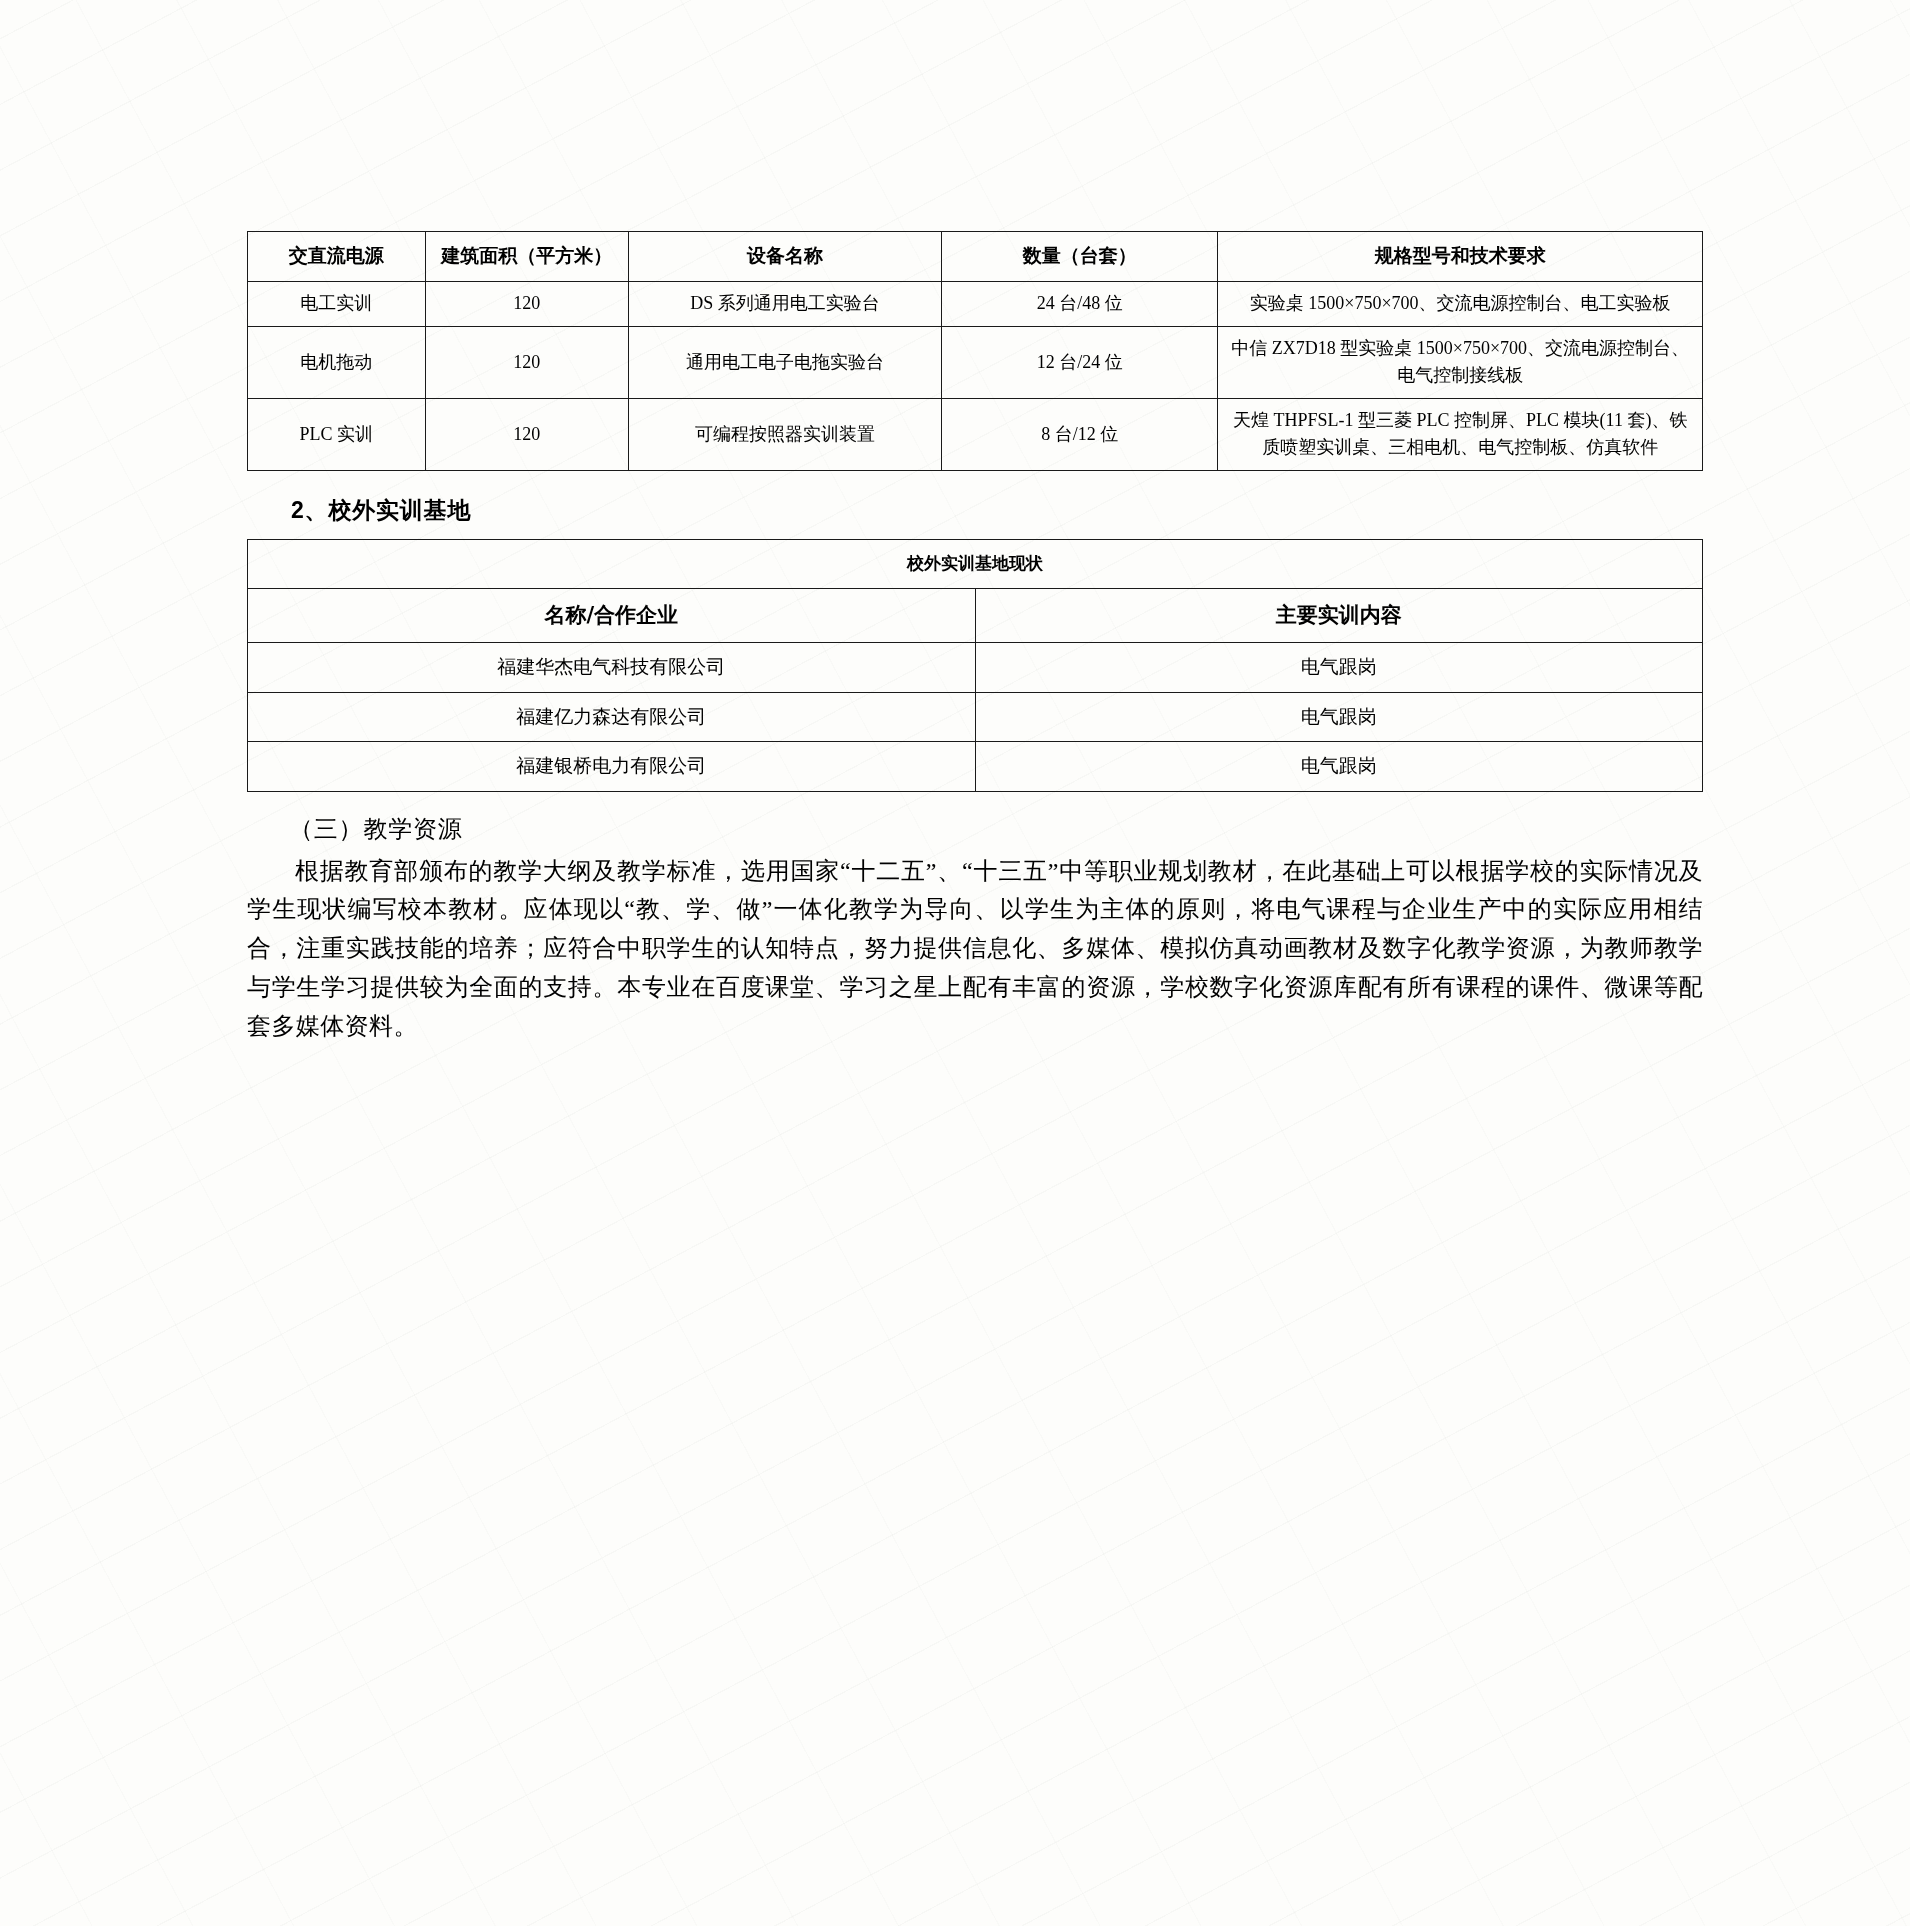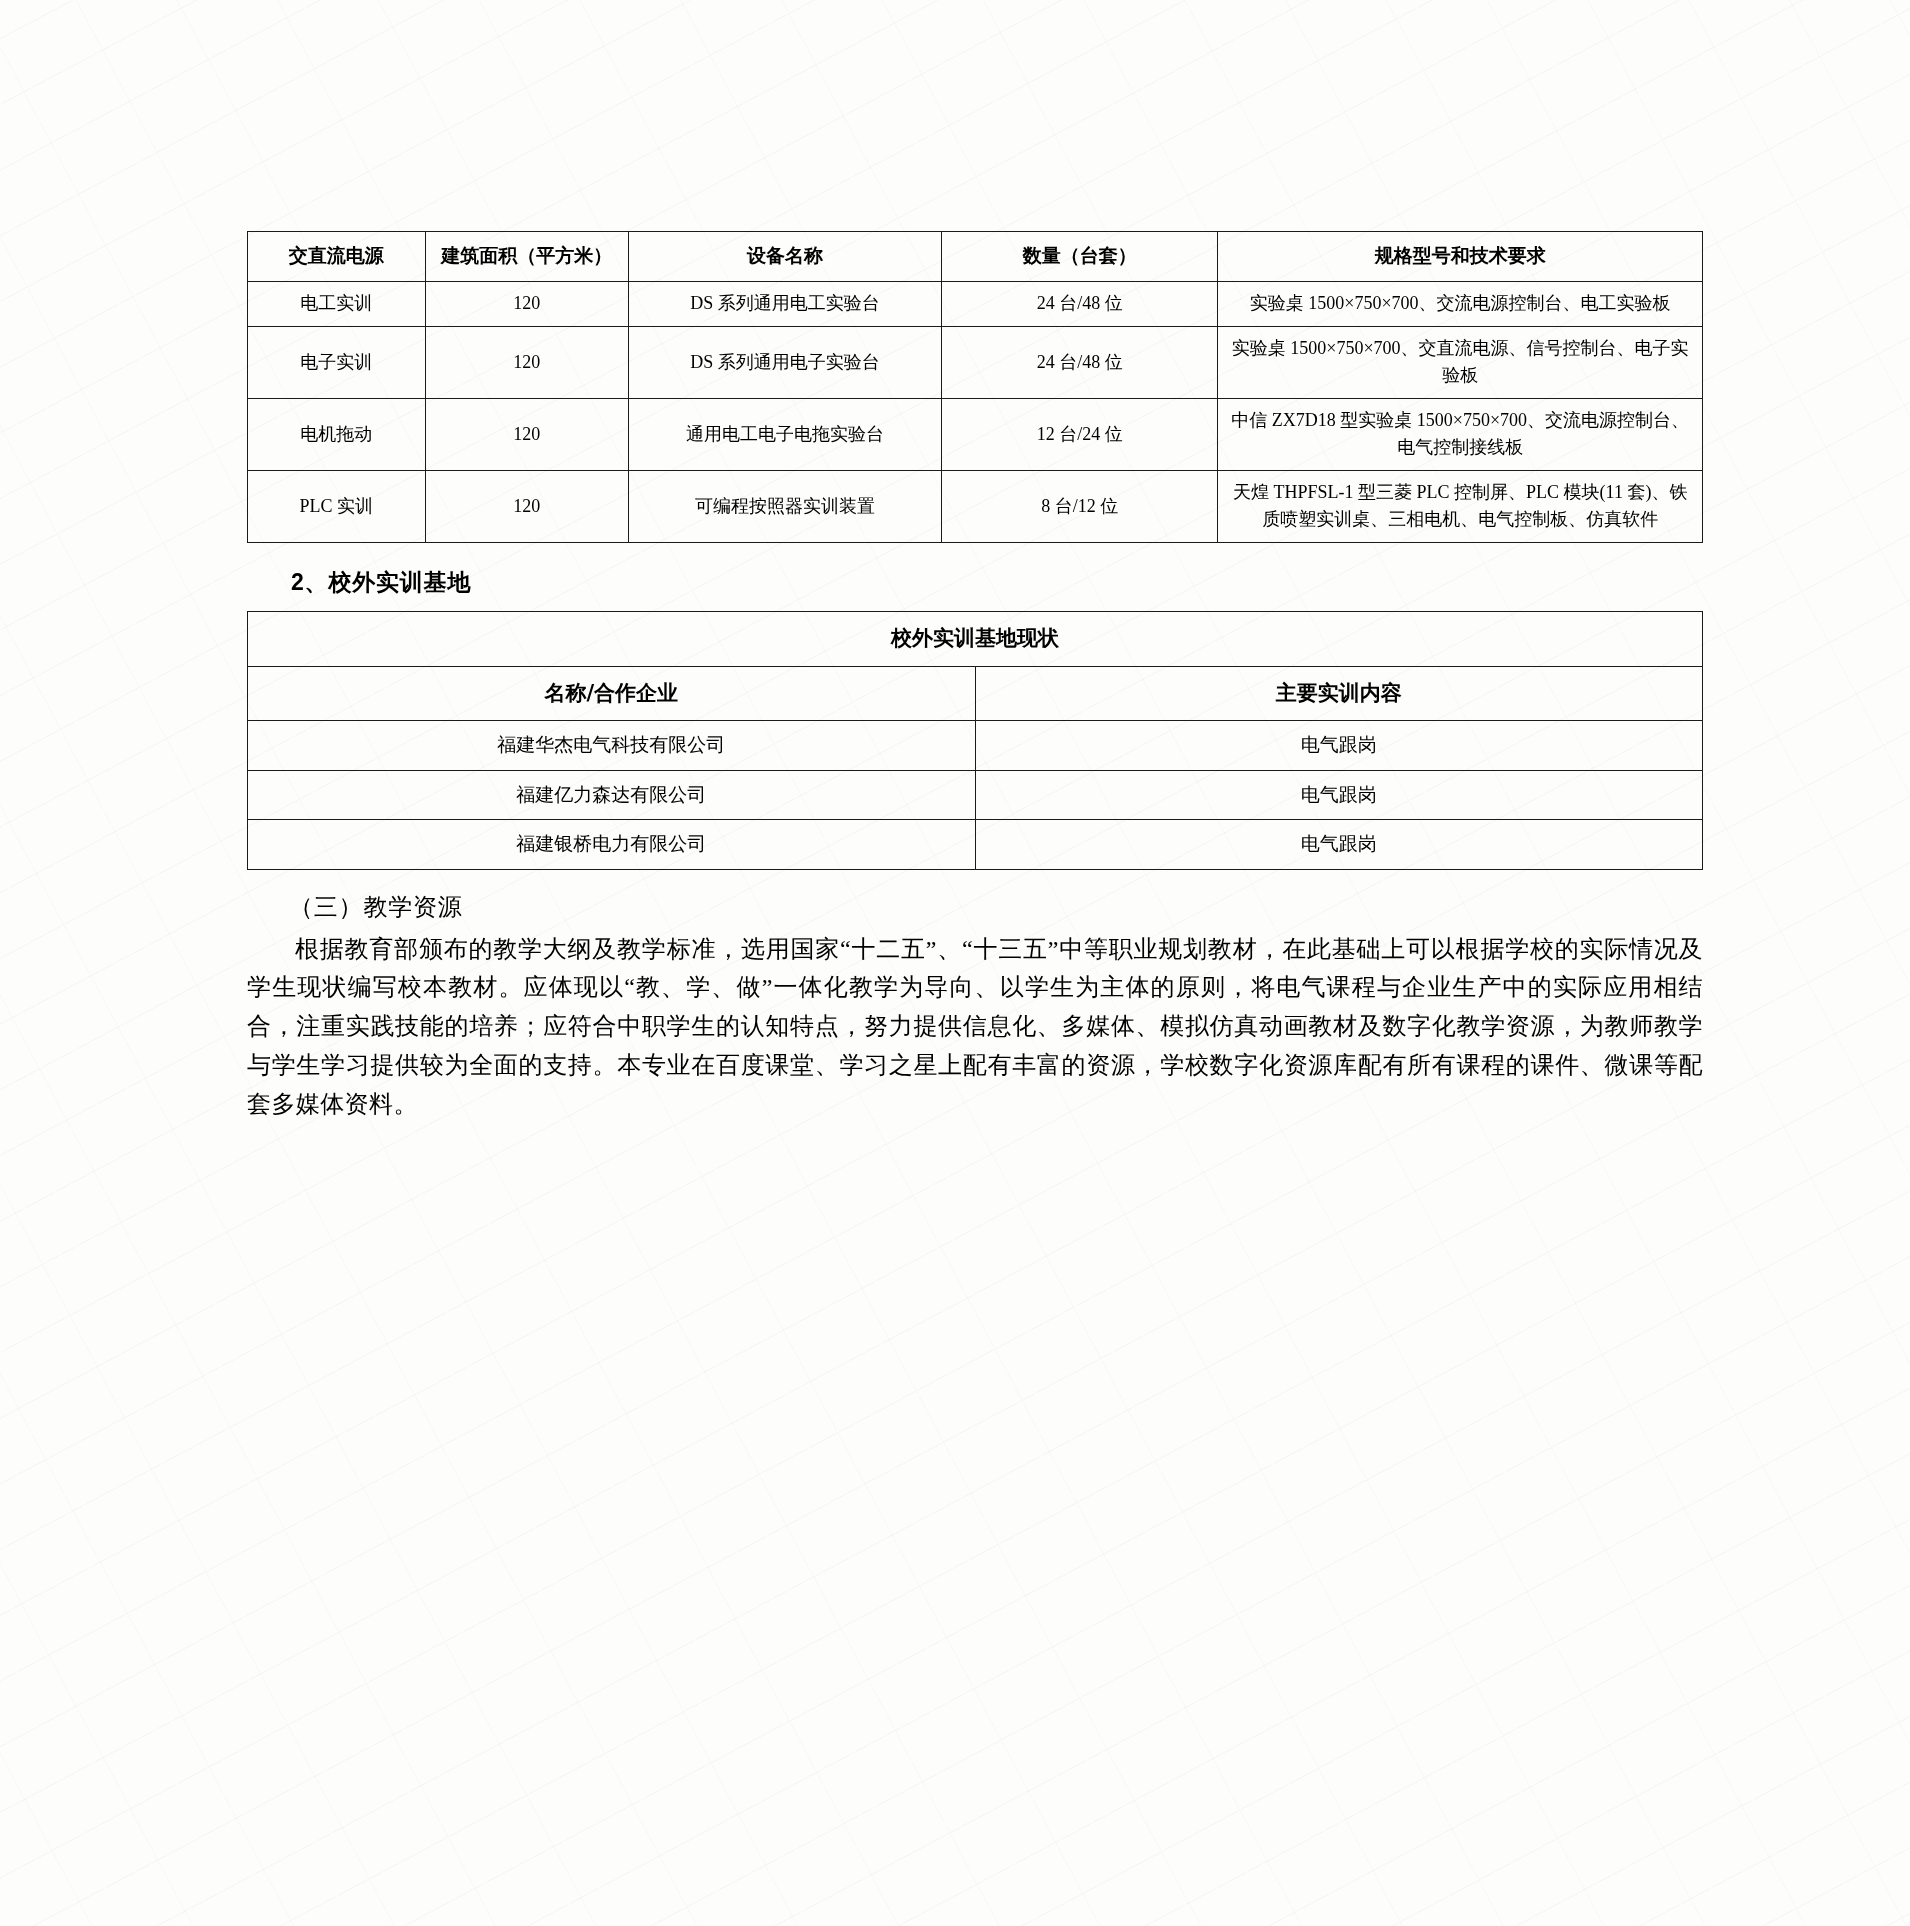--- a/index.html
+++ b/index.html
@@ -82,21 +82,21 @@
     margin: 24px 0 13px 44px;
     letter-spacing: 0.8px;
   }
 
   
   .base-table {
     font-size: 19px;
   }
   .base-table .title-row td {
     font-weight: bold;
-    font-size: 21px;
+    font-size: 17px;
     padding: 11.6px 3.9px;
     font-family: "DejaVu Sans", "Liberation Sans", serif;
   }
   .base-table .head-row td {
     font-weight: bold;
     font-size: 21px;
     padding: 10.8px 3.9px;
     font-family: "DejaVu Sans", "Liberation Sans", serif;
   }
   .base-table td {
@@ -148,27 +148,20 @@
       </thead>
       <tbody>
         <tr>
           <td class="name">电工实训</td>
           <td>120</td>
           <td class="dev">DS 系列通用电工实验台</td>
           <td>24 台/48 位</td>
           <td class="spec">实验桌 1500×750×700、交流电源控制台、电工实验板</td>
         </tr>
         <tr>
-          <td class="name">电子实训</td>
-          <td>120</td>
-          <td class="dev">DS 系列通用电子实验台</td>
-          <td>24 台/48 位</td>
-          <td class="spec">实验桌 1500×750×700、交直流电源、信号控制台、电子实验板</td>
-        </tr>
-        <tr>
           <td class="name">电机拖动</td>
           <td>120</td>
           <td class="dev">通用电工电子电拖实验台</td>
           <td>12 台/24 位</td>
           <td class="spec">中信 ZX7D18 型实验桌 1500×750×700、交流电源控制台、电气控制接线板</td>
         </tr>
         <tr>
           <td class="name">PLC 实训</td>
           <td>120</td>
           <td class="dev">可编程按照器实训装置</td>

